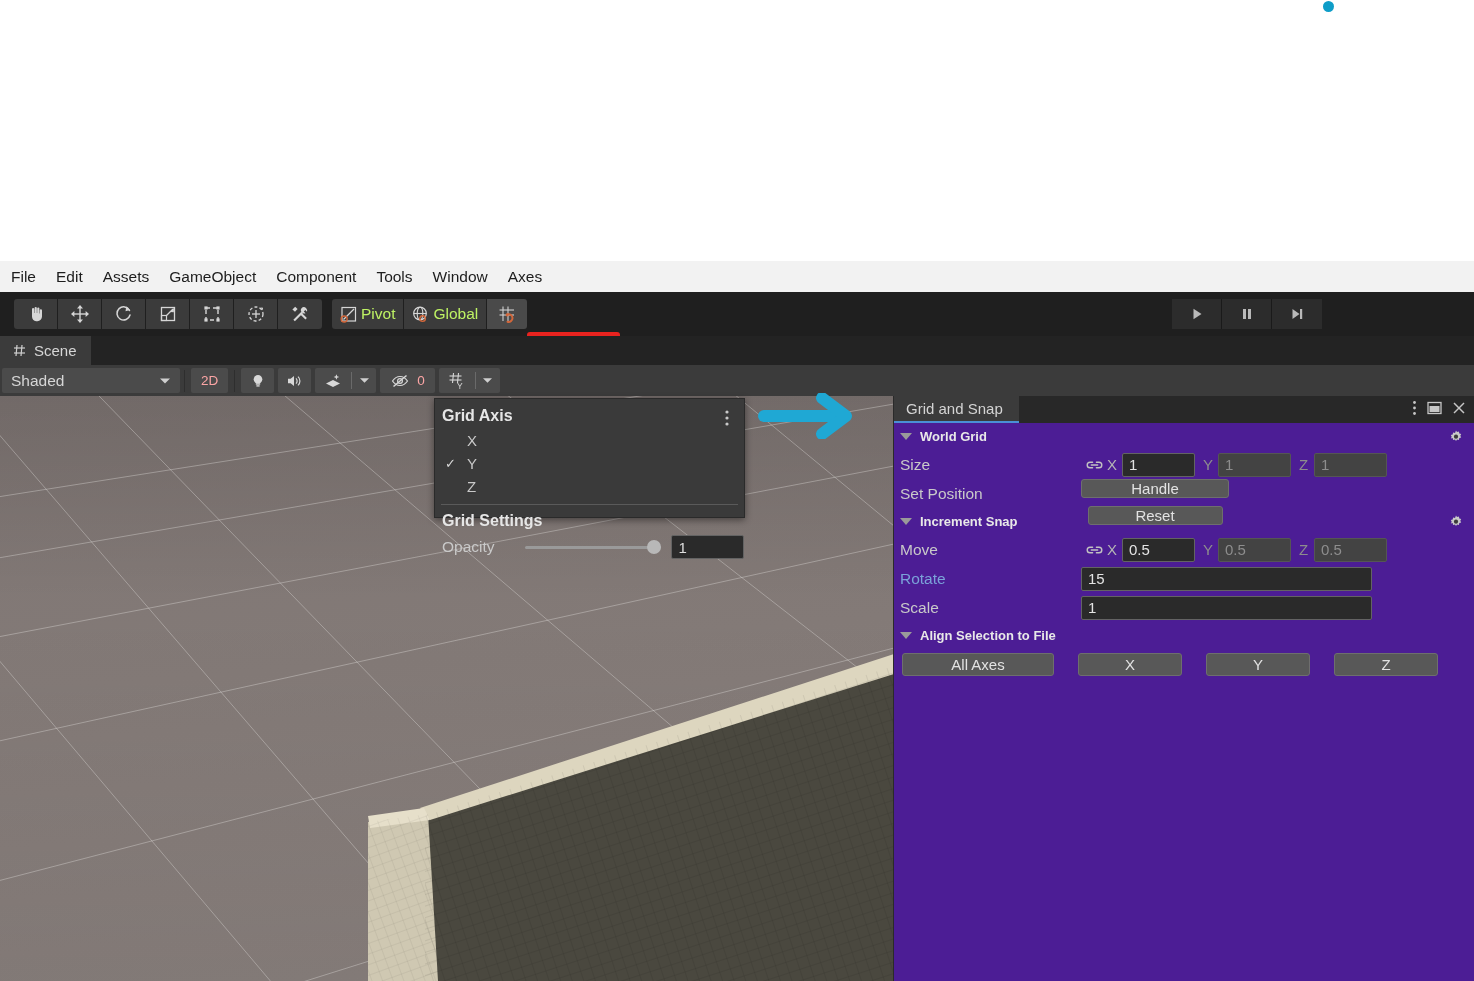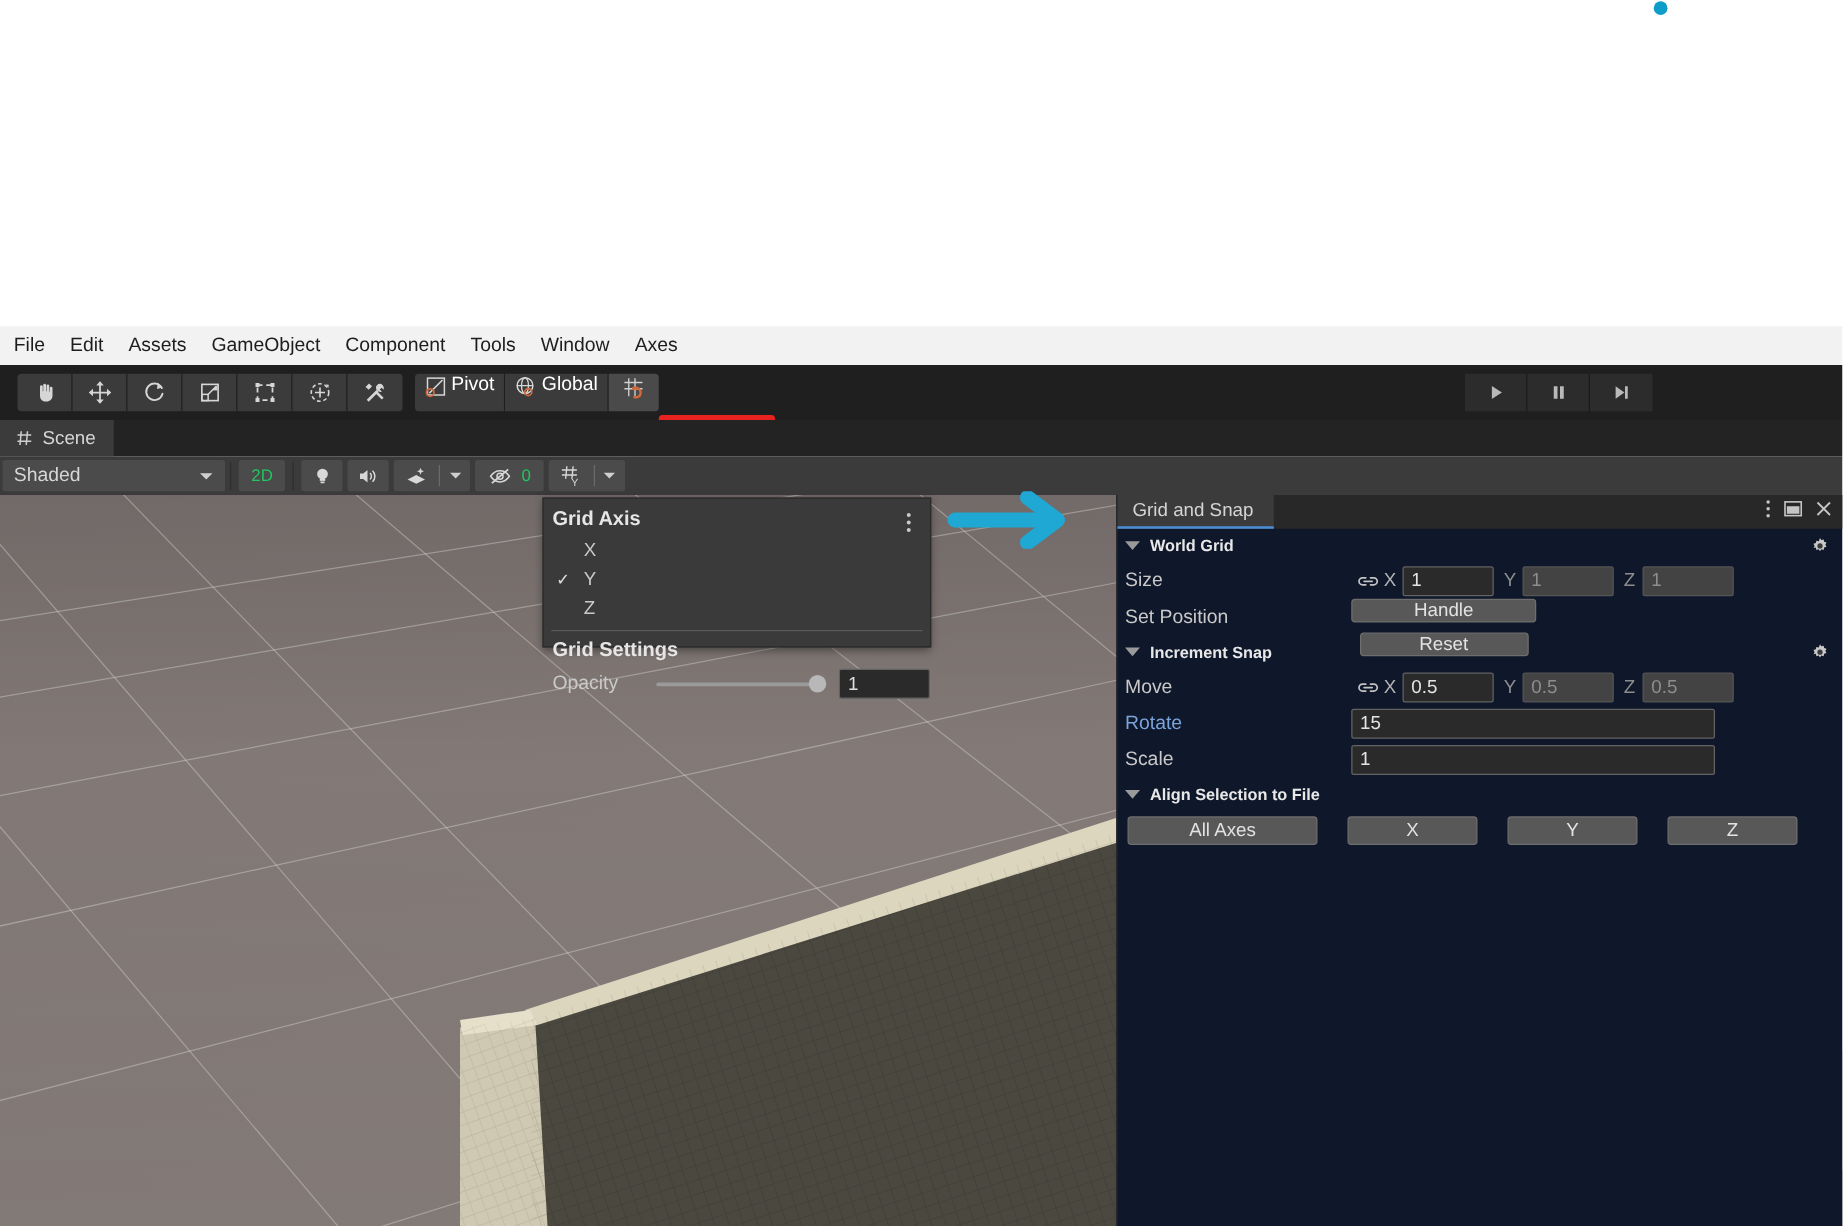--- a/index.html
+++ b/index.html
@@ -46,23 +46,23 @@
     border-right: 1px solid #1f1f1f;
     display: flex; align-items: center; justify-content: center;
   }
   .tbtn:first-child { border-radius: 3px 0 0 3px; }
   .tbtn:last-child  { border-radius: 0 3px 3px 0; border-right: none; }
   .tbtn svg { display: block; }
 
   .pgroup { display: flex; align-items: center; margin-left: 10px; }
   .pbtn {
     height: 30px; background: #3b3b3b;
-    display: flex; gap: 2px;
+    display: flex; align-items: center; gap: 2px;
     padding: 0 8px 0 6px;
-    color: #ffffff; font-size: 15.5px;
+    color: #bef264; font-size: 15.5px;
     border-right: 1px solid #1f1f1f;
   }
   .pbtn:first-child { border-radius: 3px 0 0 3px; }
   .pbtn.iconly { padding: 0; width: 40px; justify-content: center; background: #4a4a4a; border-radius: 0 3px 3px 0; border-right: none;}
 
   .playgroup {
     position: absolute; right: 152px; top: 7px;
     display: flex; align-items: center;
   }
   .playbtn {
@@ -101,21 +101,21 @@
     width: 178px; height: 25px; margin-left: 2px;
     background: #4b4b4b; border-radius: 2px;
     display: flex; align-items: center; justify-content: space-between;
     padding: 0 9px 0 9px;
     color: #d6d6d6; font-size: 15.5px;
   }
   .sep { width: 1px; height: 22px; background: #2e2e2e; margin: 0 4px; }
   .sbtn {
     height: 25px; background: #4b4b4b; border-radius: 2px;
     display: flex; align-items: center; justify-content: center;
-    color: #22c55e; font-size: 13.5px; padding: 0 10px;
+    color: #fca5a5; font-size: 13.5px; padding: 0 10px;
     margin: 0 2px;
   }
   .sbtn.sq { width: 33px; padding: 0; }
   .sbtn.split { padding: 0; display: flex; }
   .sbtn.split .part { display: flex; align-items: center; justify-content: center; height: 25px; }
   .sbtn.split .part.a { padding: 0 8px; }
   .sbtn.split .divln { width: 1px; height: 17px; background: #6a6a6a; align-self: center; }
   .sbtn.split .part.b { width: 24px; }
   .sbtn.num { gap: 5px; }
 
@@ -173,21 +173,21 @@
   .opVal {
     width: 73px; height: 24px; background: #2a2a2a;
     border: 1px solid #636363; border-radius: 2px;
     color: #dedede; font-size: 15px; display: flex; align-items: center; padding-left: 6px;
   }
 
   
   .gsPanel {
     position: absolute; left: 893px; top: 396px;
     width: 581px; height: 585px;
-    background: #0f172a;
+    background: #4c1d95;
     border-left: 1px solid #2a2a2a;
   }
   .gsTabRow {
     height: 27px; background: #282828;
     display: flex; align-items: center; position: relative;
   }
   .gsTab {
     height: 27px; padding: 0 16px 0 12px;
     background: #3b3b3b; color: #d4d4d4; font-size: 15px;
     display: flex; align-items: center;

